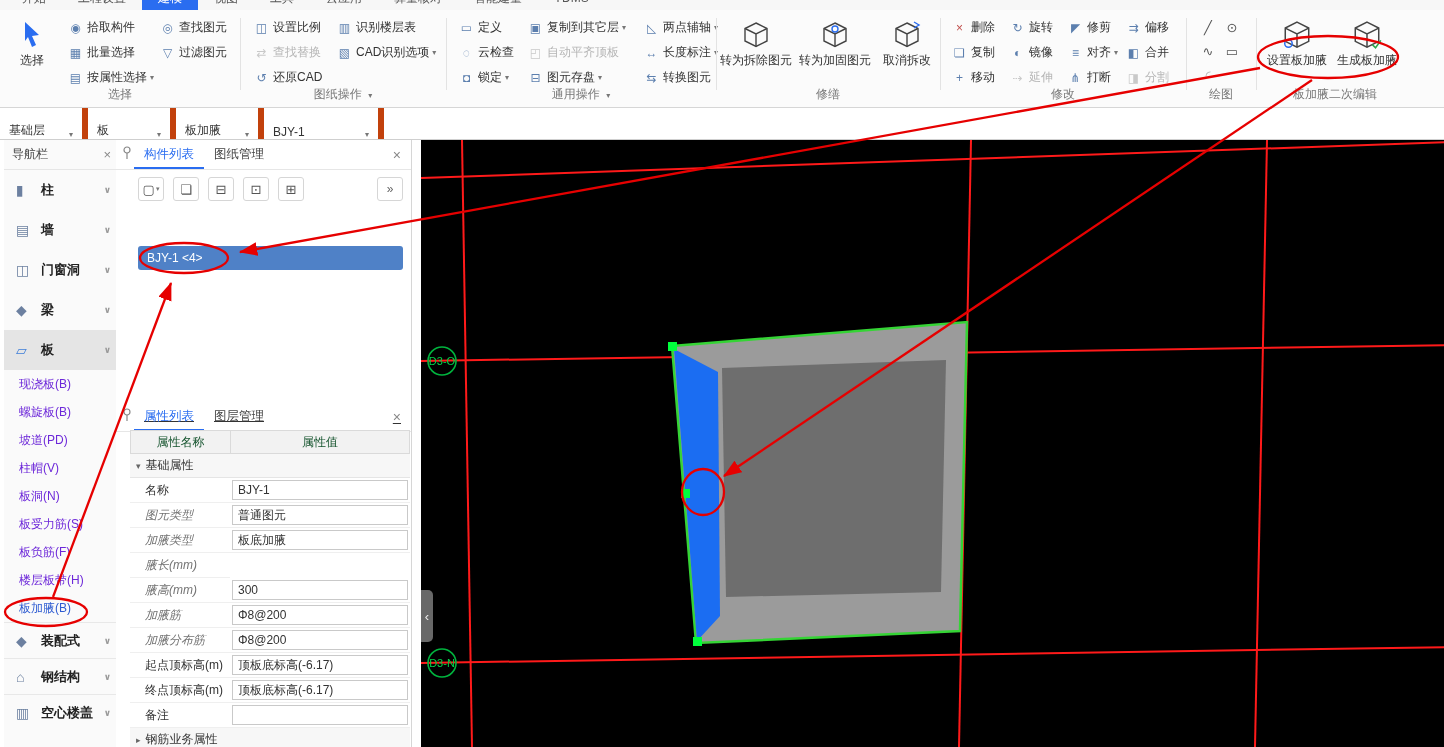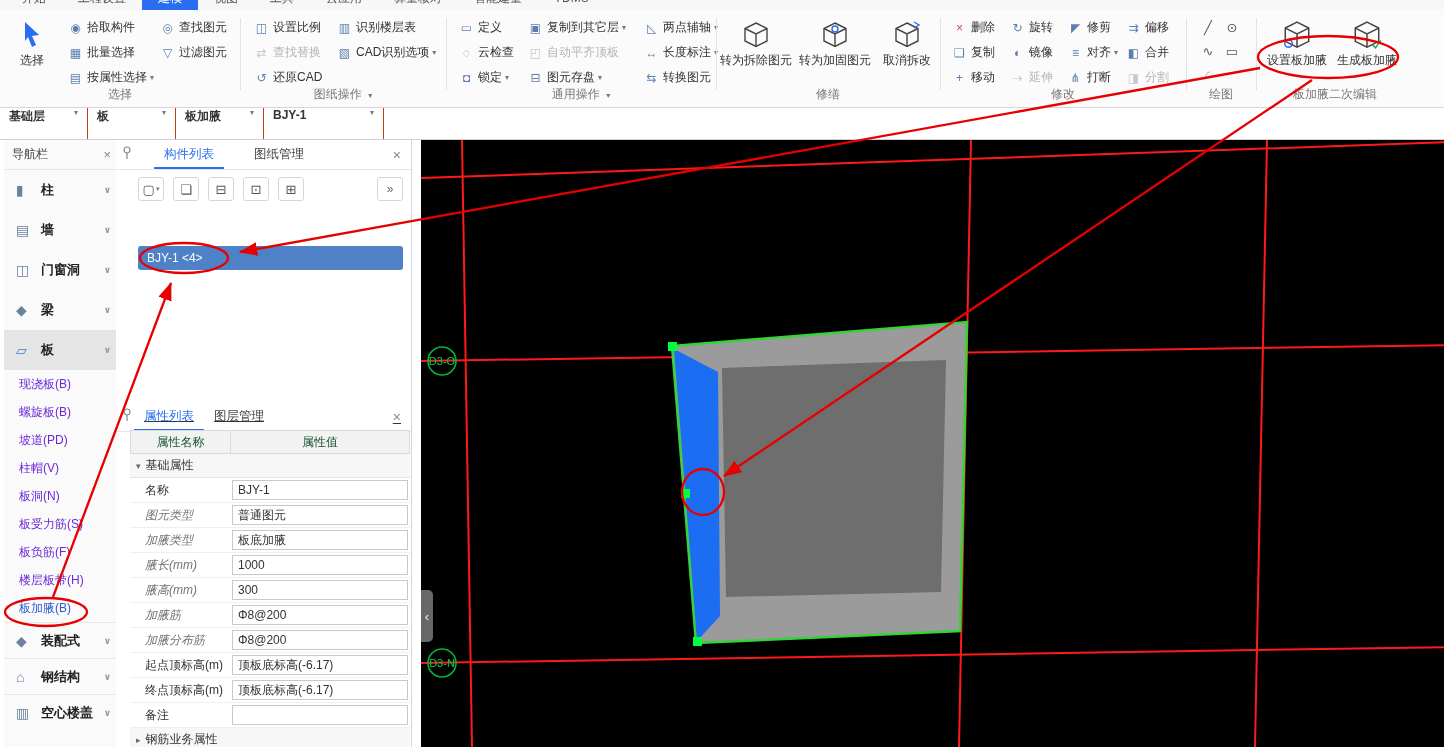--- a/index.html
+++ b/index.html
@@ -23,21 +23,21 @@
   .disabled .ric { color:#c9c9c9 !important; }
   .caret { font-size:8px; color:#777; margin-left:3px; }
   .rsep { position:absolute; top:8px; height:72px; width:1px; background:#e3e3e3; }
   .rbig { position:absolute; top:7px; display:flex; flex-direction:column; align-items:center; font-size:12px; color:#333; line-height:14px; text-align:center; }
   .rbig .bicon { height:36px; display:flex; align-items:center; justify-content:center; }
   .rglabel { position:absolute; bottom:4px; font-size:12px; color:#777; text-align:center; }
   .dbtn { width:24px; height:22px; display:flex; align-items:center; justify-content:center; font-size:13px; color:#555; }
   .drawgrid { position:absolute; display:grid; grid-template-columns:24px 24px; grid-auto-rows:24px; }
   
   .layerbar { position:absolute; top:108px; left:0; right:0; height:32px; background:#fff; border-bottom:1px solid #cfcfcf; display:flex; }
-  .lsel { display:flex; align-items:flex-start; justify-content:space-between; padding:0 9px; border-right:1px solid #c2410c; font-size:12px; color:#333; min-width:88px;font-weight:bold; }
+  .lsel { display:flex; align-items:flex-end; justify-content:space-between; padding:0 9px; border-right:6px solid #c2410c; font-size:12px; color:#333; min-width:88px; }
   .lsel .caret { margin-left:10px; }
   
   .nav { position:absolute; top:140px; left:4px; width:116px; bottom:0; background:#fafafa; border-right:1px solid #d6d6d6; }
   .nav-header { height:30px; display:flex; align-items:center; justify-content:space-between; padding:0 8px; font-size:12px; color:#444; border-bottom:1px solid #e6e6e6; }
   .xbtn { color:#888; font-size:13px; }
   .nav-item { height:40px; display:flex; align-items:center; padding:0 8px 0 12px; font-size:13px; font-weight:600; color:#222; }
   .nav-item .nicon { width:20px; font-size:14px; color:#6c80a0; margin-right:5px; }
   .nav-item.active { background:#e5e5e5; }
   .nav-item.active .nicon { color:#3f7fd9; }
   .chev { margin-left:auto; font-size:9px; color:#999; }
@@ -441,21 +441,21 @@
   </div>
   <div class="nav-item bordered">
     <span class="nicon">▥</span>
     <span>空心楼盖</span>
     <span class="chev">∨</span>
   </div>
 </div>
 
 <div class="midpanel">
 
-  <div class="ptabs" style="top:0;gap:20px;">
+  <div class="ptabs" style="top:0;">
     <span class="pin">
       <svg width="10" height="14" viewBox="0 0 10 14">
           <circle cx="5" cy="4" r="3" fill="none" stroke="#888" stroke-width="1.2"></circle>
           <line x1="5" y1="7" x2="5" y2="13" stroke="#888" stroke-width="1.2"></line>
         </svg>
     </span>
     <div class="ptab active">构件列表</div>
     <div class="ptab">图纸管理</div>
     <span class="pclose">×</span>
   </div>
@@ -522,23 +522,20 @@
         </div>
     </div>
     <div class="prow">
       <div class="pname link">加腋类型</div>
       <div class="pval">
           <div class="pvalbox">板底加腋</div>
         </div>
     </div>
     <div class="prow">
       <div class="pname link">腋长(mm)</div>
-      <div class="pval">
-          <div class="pvalbox">1000</div>
-        </div>
     </div>
     <div class="prow">
       <div class="pname link">腋高(mm)</div>
       <div class="pval">
           <div class="pvalbox">300</div>
         </div>
     </div>
     <div class="prow">
       <div class="pname link">加腋筋</div>
       <div class="pval">

